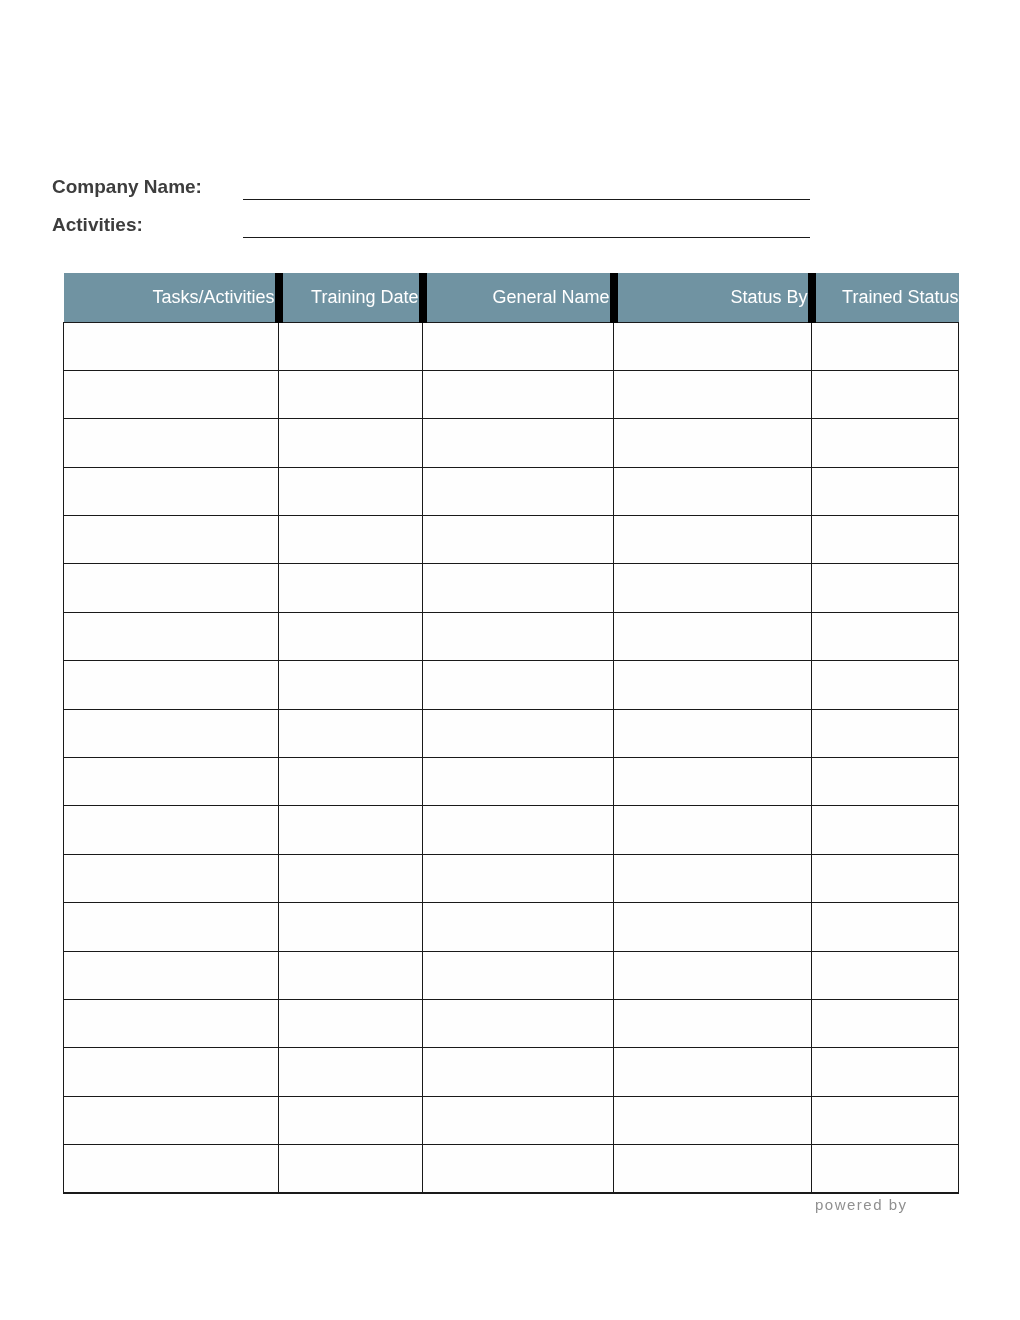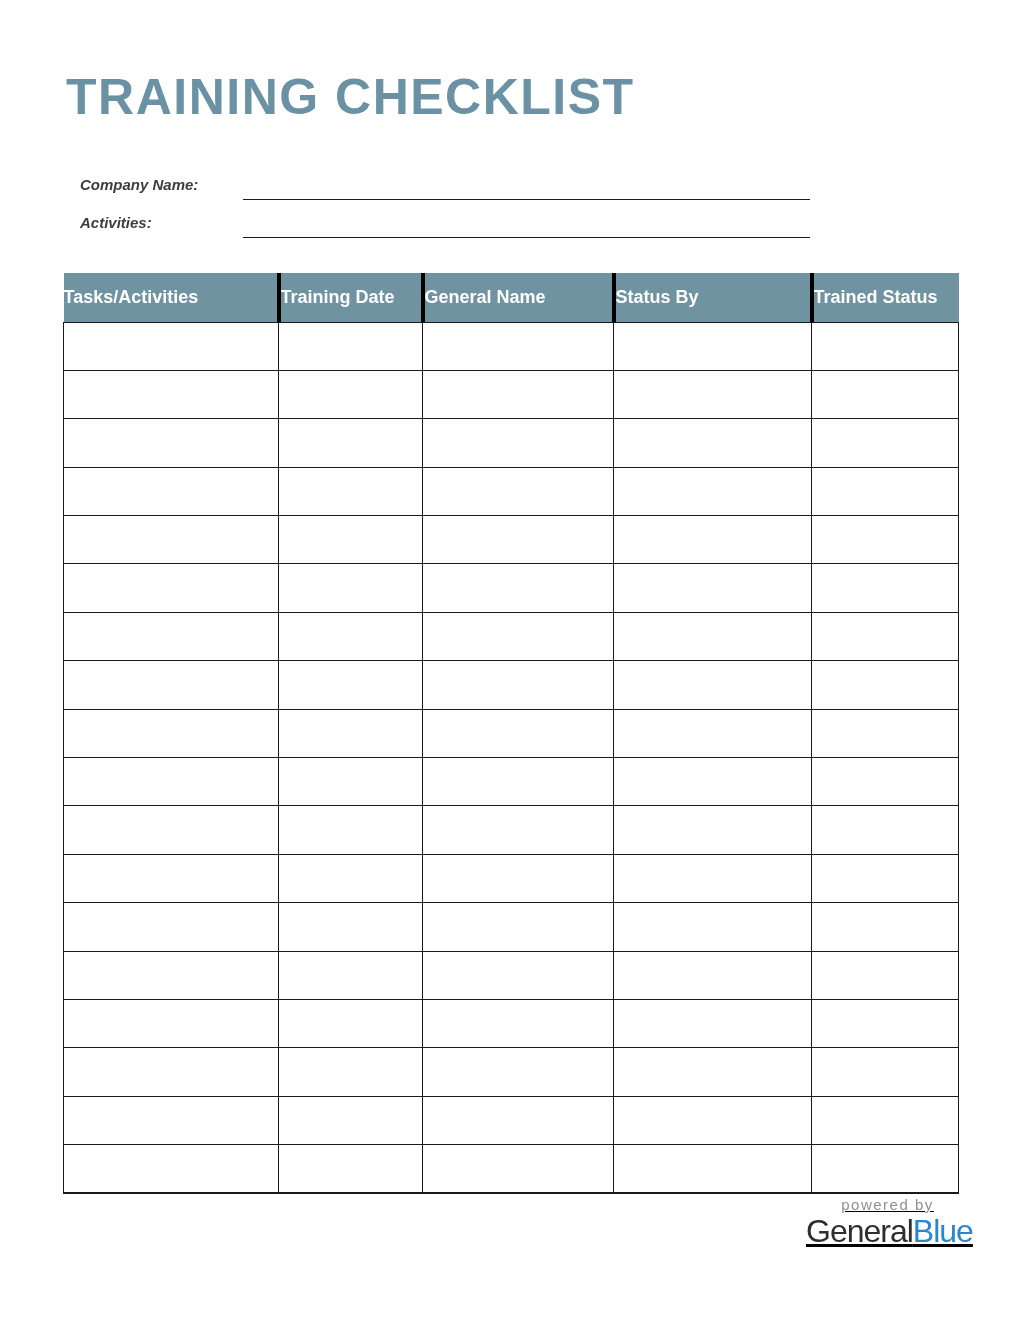--- a/index.html
+++ b/index.html
@@ -18,26 +18,25 @@
     position: absolute;
     left: 66px; top: 68px;
     font-size: 50px;
     font-weight: 700;
     letter-spacing: 1.5px;
     color: #6a92a4;
     white-space: nowrap;
   }
   .field-label {
     position: absolute;
-    left: 80px;
-    font-size: 15px;
+    left: 52px;
+    font-size: 19px;
     font-weight: 700;
     color: #3d3d3d;
     white-space: nowrap;
-    font-style: italic;
   }
   .label-company { top: 176px; }
   .label-department { top: 214px; }
   .field-line {
     position: absolute;
     left: 243px;
     width: 567px;
     height: 22px;
     border-bottom: 1.5px solid #1a1a1a;
     font-size: 16px;
@@ -49,45 +48,44 @@
   table.training-table {
     position: absolute;
     left: 63px; top: 273px;
     width: 895px;
     border-collapse: collapse;
     table-layout: fixed;
   }
   .training-table thead th {
     background: #7093a2;
     color: #ffffff;
-    font-weight: 700;
+    font-weight: 400;
     font-size: 18px;
     height: 49px;
-    text-align: left;
+    text-align: right;
     vertical-align: middle;
     overflow: hidden;
   }
   .training-table thead th + th {
-    border-left: 4px solid #000000;
+    border-left: 8px solid #000000;
   }
   .training-table tbody td {
     border: 1px solid #1a1a1a;
     height: 48.4px;
     background: #fefefe;
   }
   .training-table tbody tr:last-child td {
     border-bottom-width: 2px;
   }
 
   .footer-brand {
     position: absolute;
     left: 806px; top: 1196px;
     width: 154px;
-    text-align: center;
-    text-decoration: underline;
+    text-align: left;
   }
   .powered-by {
     padding-left: 9px;
     font-size: 15px;
     letter-spacing: 1.5px;
     color: #909090;
     white-space: nowrap;
   }
   .brand-logo {
     margin-top: 1px;
@@ -98,21 +96,20 @@
     line-height: 1.1;
   }
   .brand-general { color: #2e2e2e; }
   .brand-blue { color: #2a87cd; }
 </style>
 </head>
 <body>
 
 <div class="page">
 
-  <h1 class="title">TRAINING CHECKLIST</h1>
 
   <div class="field-label label-company">Company Name:</div>
   <div class="field-line line-company">
     <span></span>
   </div>
 
   <div class="field-label label-department">Activities:</div>
   <div class="field-line line-department">
     <span></span>
   </div>
@@ -259,18 +256,15 @@
           <td></td>
           <td></td>
           <td></td>
           <td></td>
         </tr>
       </tbody>
   </table>
 
   <div class="footer-brand">
     <div class="powered-by">powered by</div>
-    <div class="brand-logo">
-      <span class="brand-general">General</span><span class="brand-blue">Blue</span>
-    </div>
   </div>
 
 </div>
 
 </body></html>

